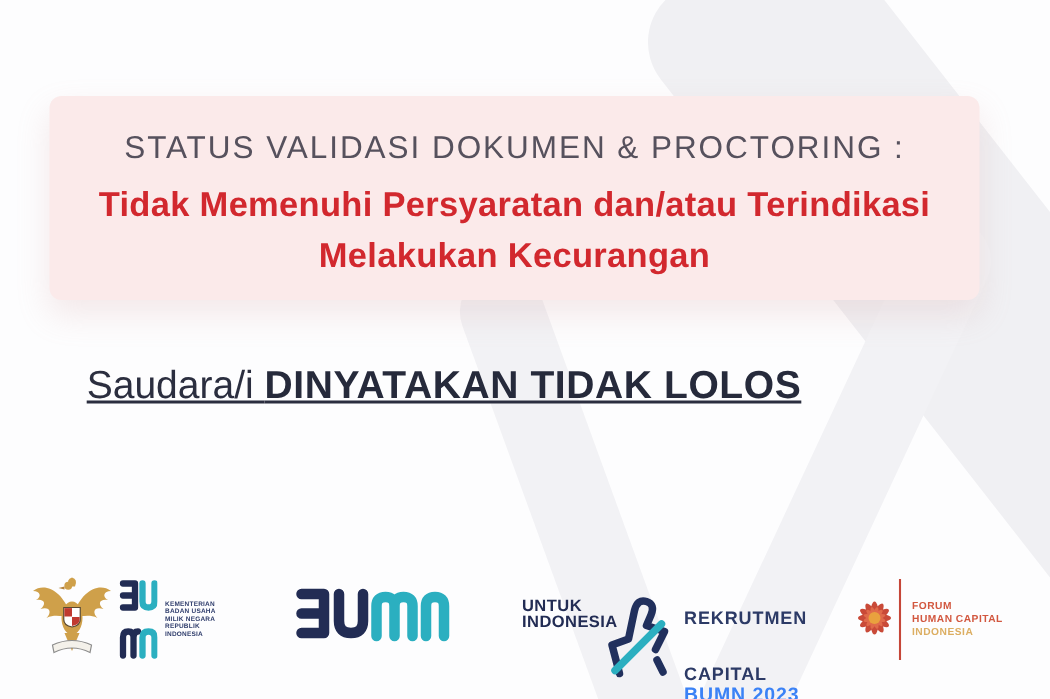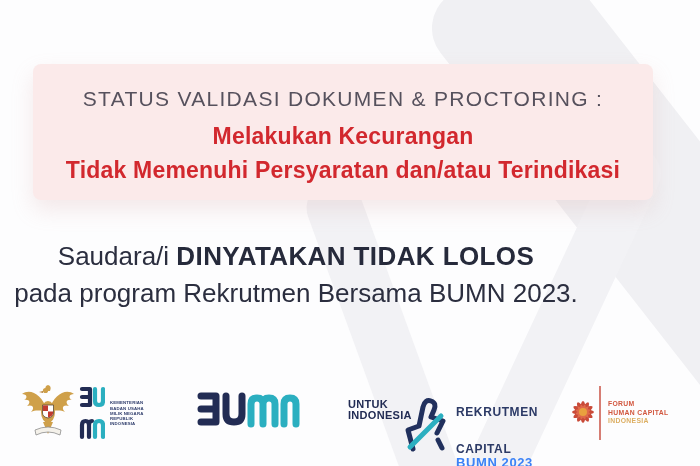--- a/index.html
+++ b/index.html
@@ -23,21 +23,21 @@
   .alert-heading{
     font-size:21px;color:#56515d;letter-spacing:1.3px;font-weight:400;
   }
   .alert-message{
     margin-top:8px;font-size:23px;line-height:34px;font-weight:700;
     color:#d2282e;letter-spacing:.2px;
   }
   
   .result{
     position:absolute;left:0;top:238px;width:592px;z-index:2;
-    text-align:center;color:#2b2e3f;font-size:26px;line-height:37px;
+    text-align:center;color:#2b2e3f;font-size:26px;line-height:37px;text-decoration:underline;
   }
   .result b{font-weight:700;letter-spacing:.4px;color:#262a3b;}
   
   .logos{position:absolute;left:0;top:376px;width:700px;height:76px;z-index:2;}
   .logo-group{position:absolute;display:flex;align-items:center;}
   .lg-kementerian{left:20px;top:6px;}
   .lg-bumn{left:196px;top:14px;gap:40px;}
   .lg-rekrutmen{left:404px;top:6px;}
   .lg-fhci{left:568px;top:6px;}
   .ministry-text{
@@ -64,28 +64,27 @@
 
 <div class="stage">
 
   <div class="wm wm-band-top"></div>
   <div class="wm wm-band-left"></div>
   <div class="wm wm-band-right"></div>
 
   <div class="alert">
     <div class="alert-heading">STATUS VALIDASI DOKUMEN &amp; PROCTORING :</div>
     <div class="alert-message">
+      <div>Tidak Memenuhi Persyaratan dan/atau Terindikasi</div>
       <div>Melakukan Kecurangan</div>
-      <div>Tidak Memenuhi Persyaratan dan/atau Terindikasi</div>
     </div>
   </div>
 
   <div class="result">
     <div><span>Saudara/i </span><b>DINYATAKAN TIDAK LOLOS</b></div>
-    <div>pada program Rekrutmen Bersama BUMN 2023.</div>
   </div>
 
   <div class="logos">
 
     <div class="logo-group lg-kementerian">
       <svg width="56" height="62" viewBox="0 0 56 62">
         <g fill="#cfa04a">
           <path d="M27 28 C22 12 10 6 2 12 C7 12 8 16 4 18 C10 17 11 21 7 24 C13 22 15 26 11 30 C17 27 22 30 27 28 Z"></path>
           <path d="M29 28 C34 12 46 6 54 12 C49 12 48 16 52 18 C46 17 45 21 49 24 C43 22 41 26 45 30 C39 27 34 30 29 28 Z"></path>
           <ellipse cx="28" cy="30" rx="7" ry="11"></ellipse>

